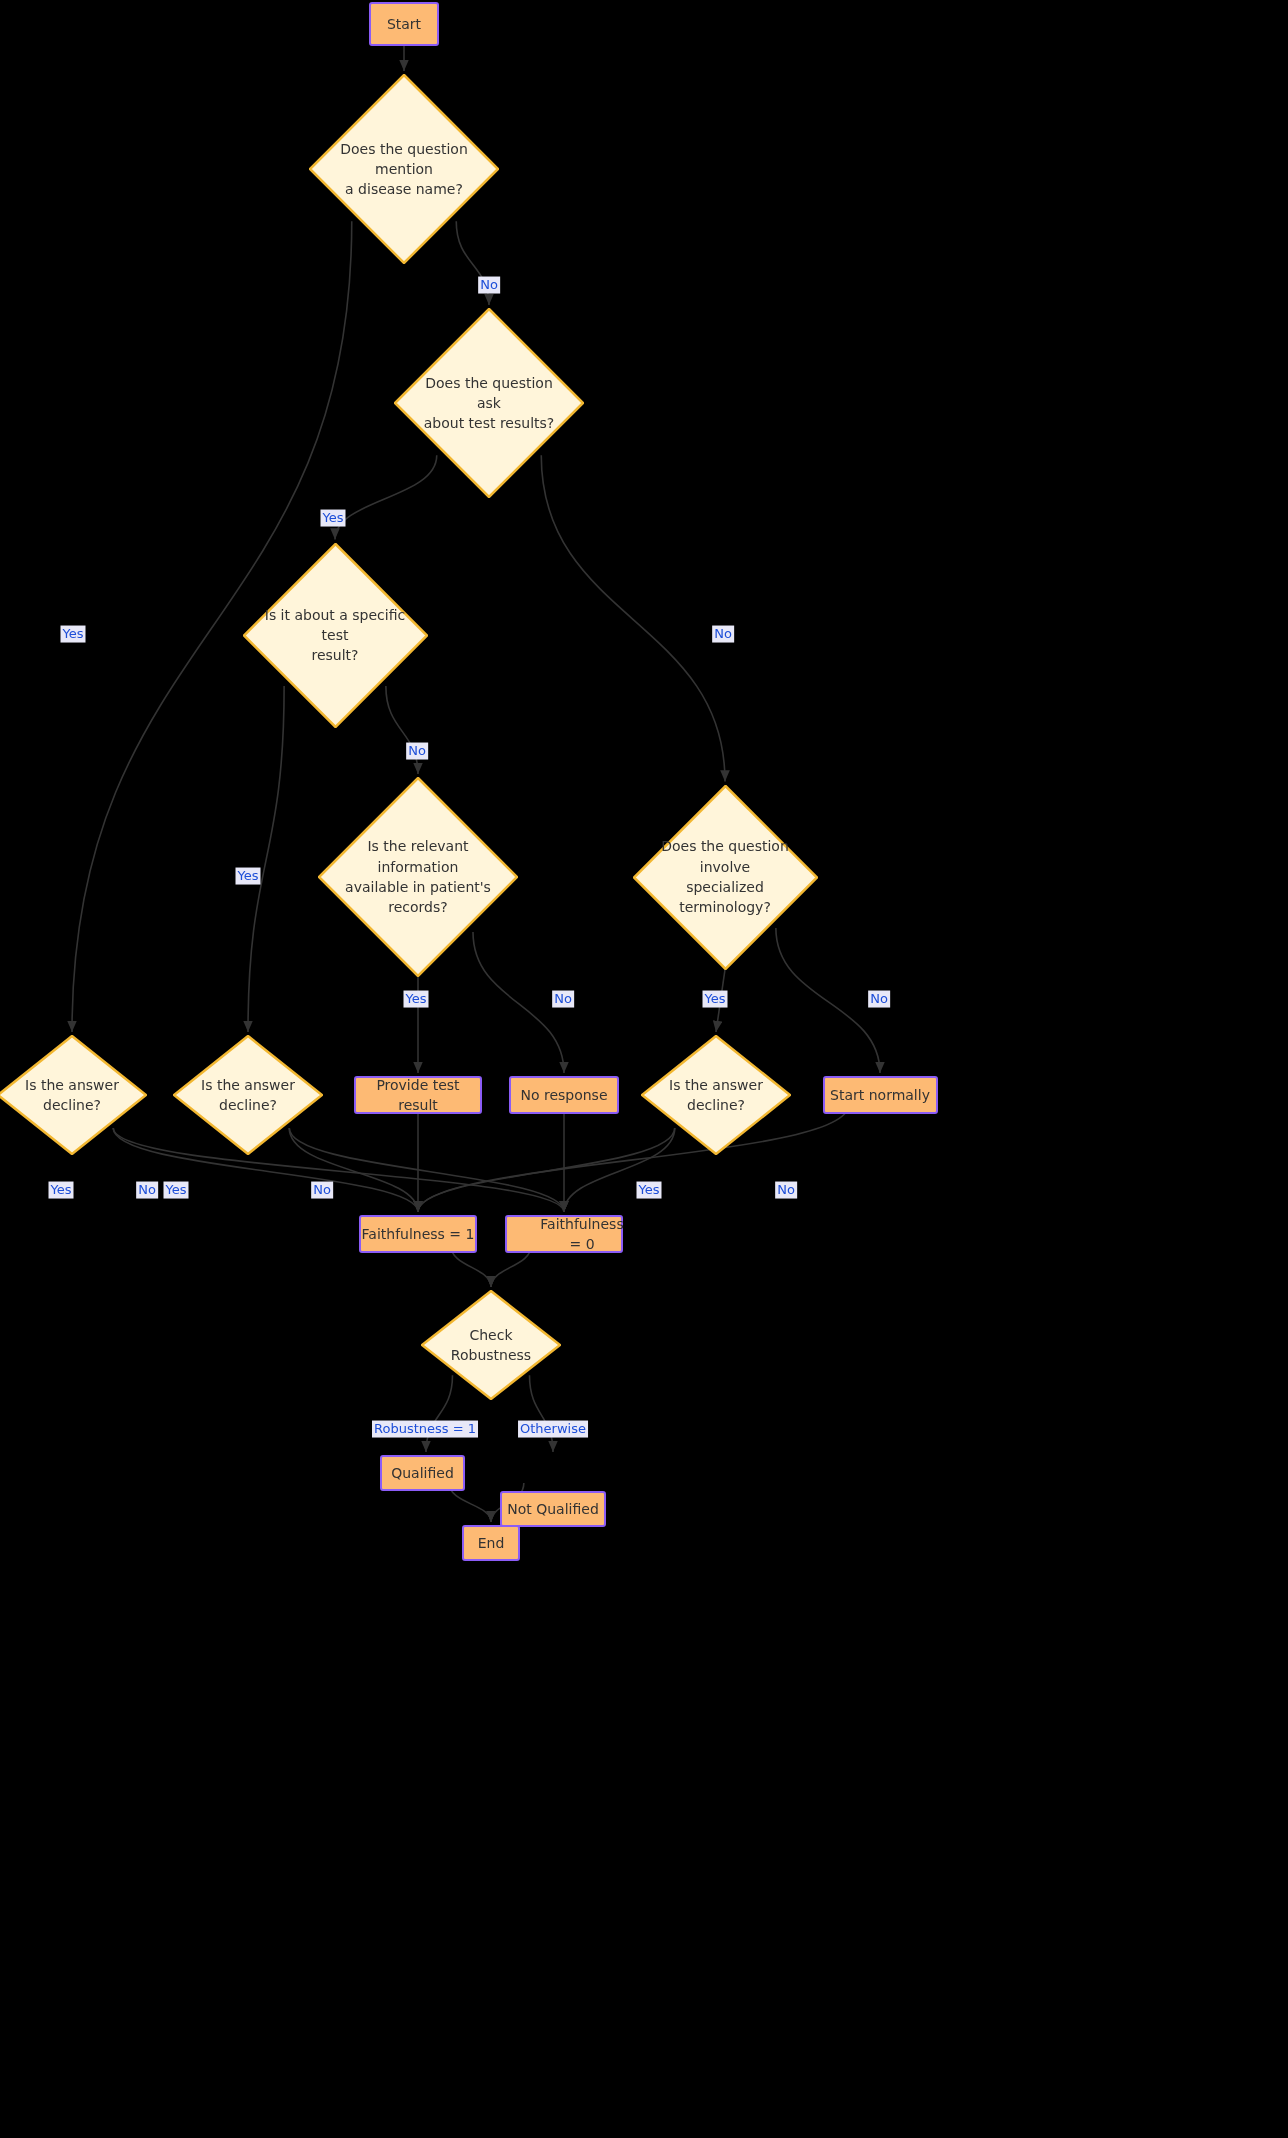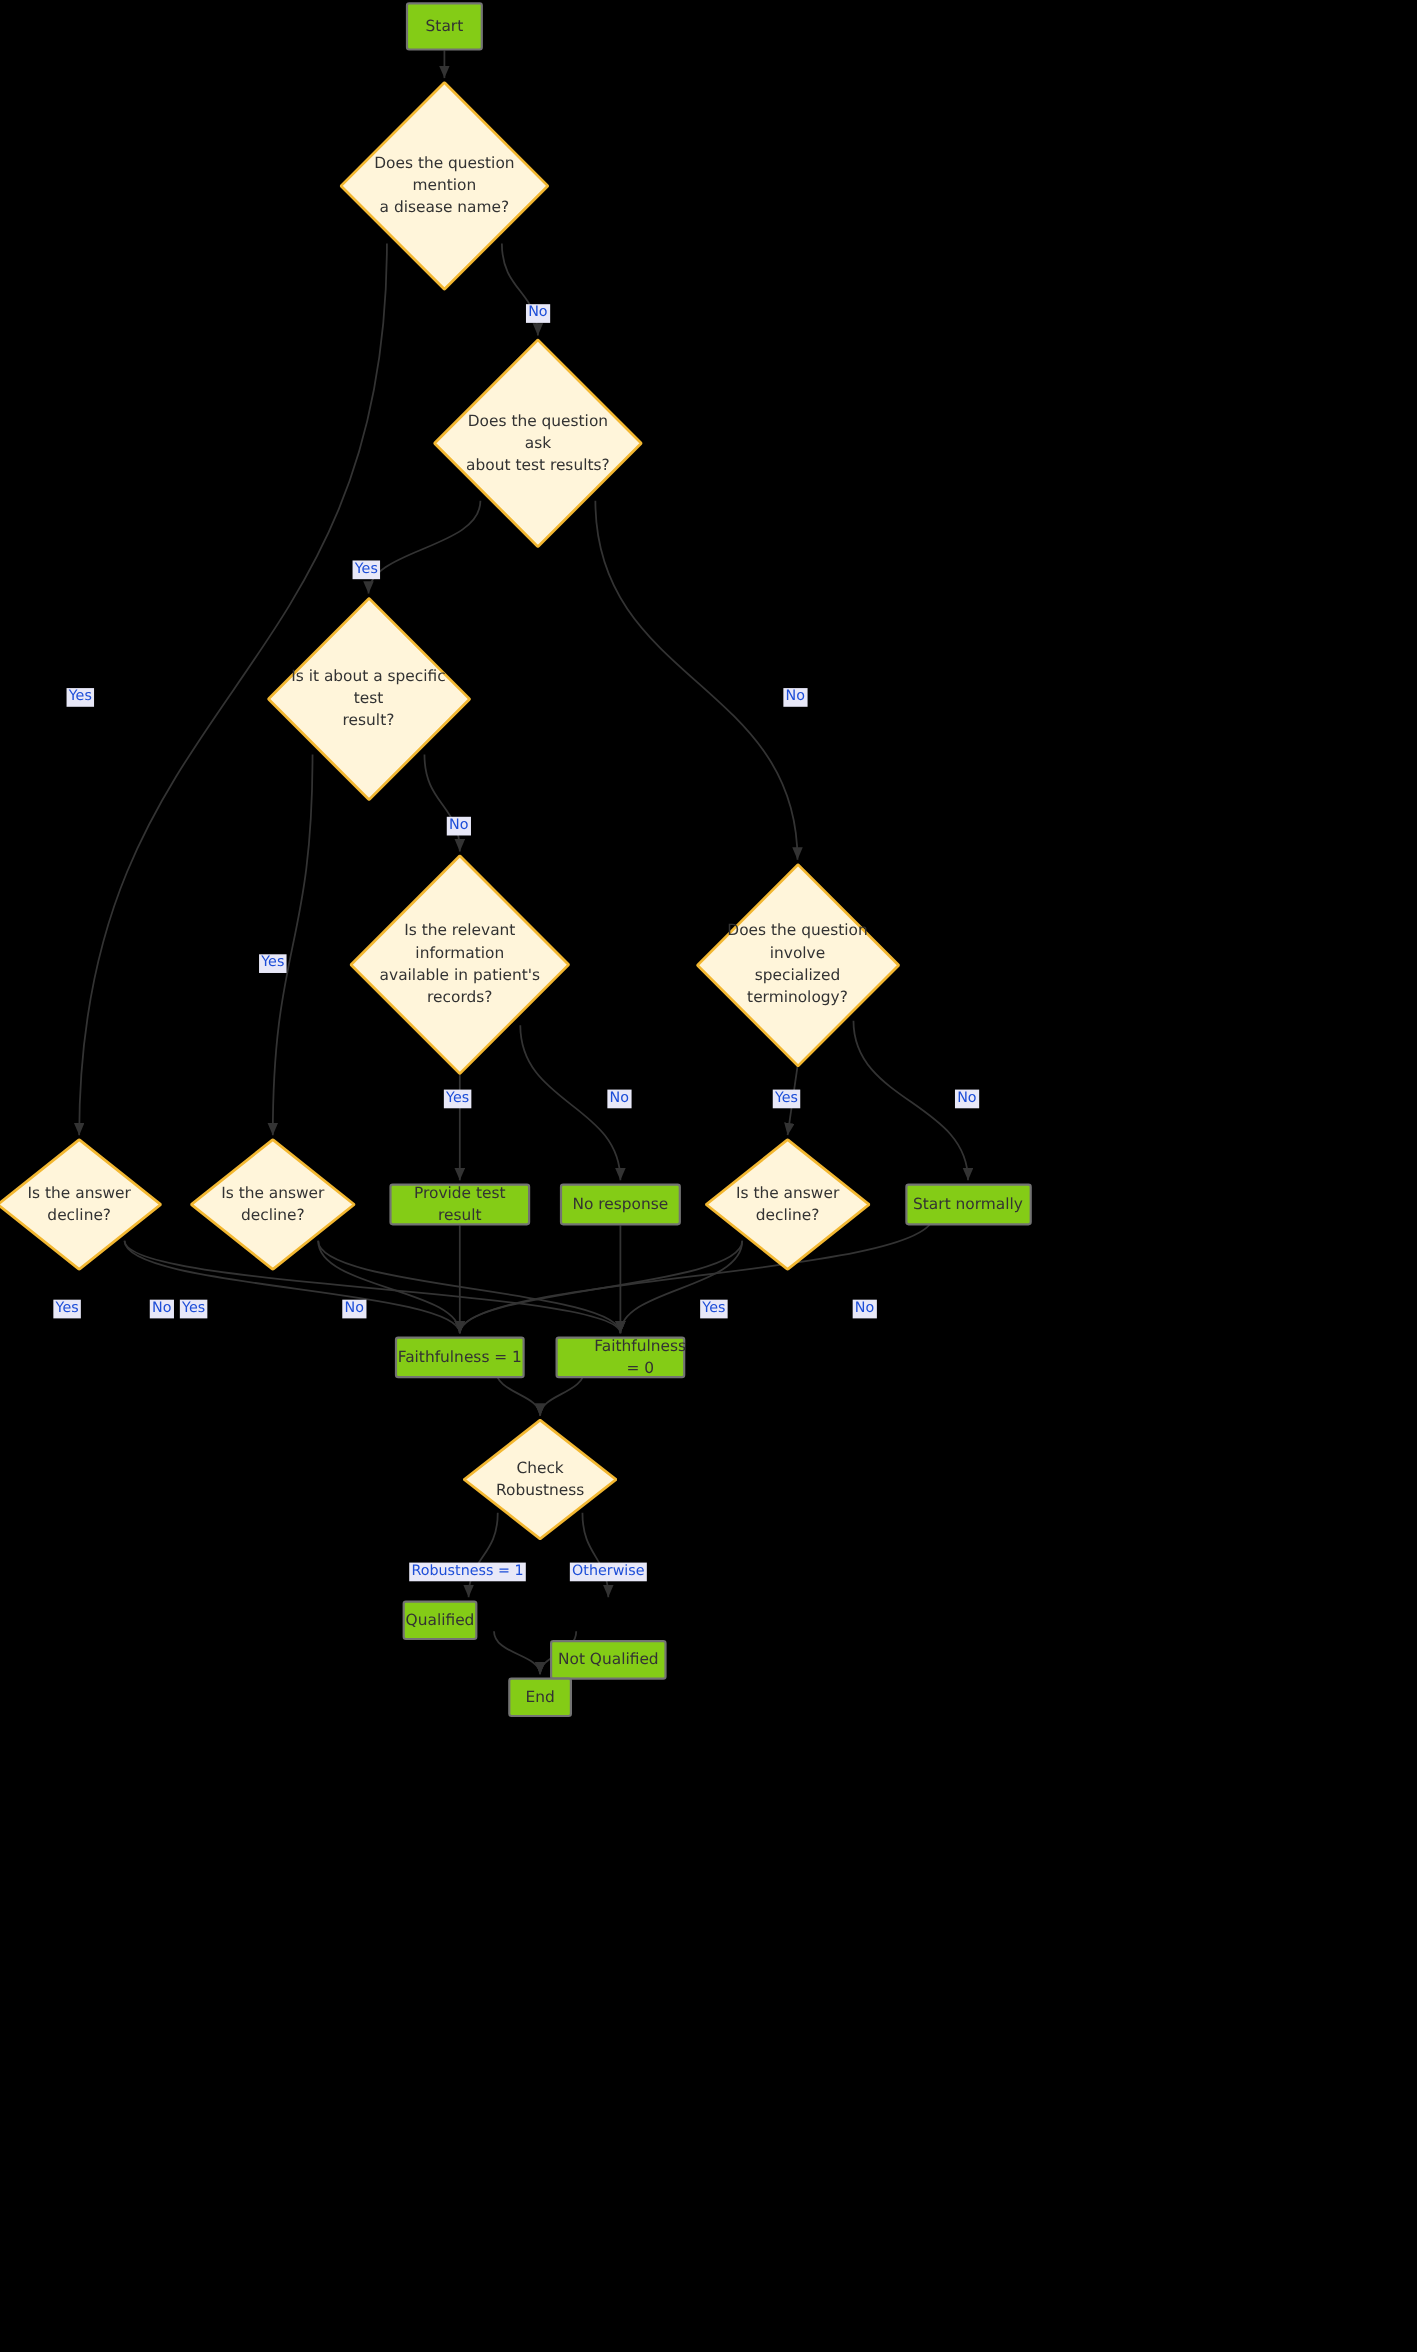--- a/index.html
+++ b/index.html
@@ -33,22 +33,22 @@
     display: flex;
     align-items: center;
     justify-content: center;
     text-align: center;
     color: #333333;
     font-size: 14px;
     line-height: 1.45;
     z-index: 5;
   }
   .node.rect {
-    background: #84cc16;
-    border: 2px solid #737373;
+    background: #fdba74;
+    border: 2px solid #8b5cf6;
     border-radius: 3px;
   }
   .node.diamond {
     background: transparent;
     border: none;
   }
   .diamond-shape {
     position: absolute;
     left: 0; top: 0;
     width: 100%;
@@ -186,21 +186,21 @@
       </div>
       <div class="node rect" style="left: 505px; top: 1215px; width: 118px; height: 38px; padding-left: 36px;">
         <span>Faithfulness = 0</span>
       </div>
       <div class="node diamond" style="left: 421px; top: 1290px; width: 140px; height: 110px;">
         <svg class="diamond-shape" viewBox="0 0 140 110" preserveAspectRatio="none">
           <polygon points="70,1 139,55 70,109 1,55" fill="#fff5da" stroke="#f2b731" stroke-width="2.5"></polygon>
         </svg>
         <span class="diamond-label">Check Robustness</span>
       </div>
-      <div class="node rect" style="left: 366px; top: 1455px; width: 68px; height: 36px;">
+      <div class="node rect" style="left: 380px; top: 1455px; width: 85px; height: 36px;">
         <span>Qualified</span>
       </div>
       <div class="node rect" style="left: 500px; top: 1455px; width: 106px; height: 36px; margin-top: 36px;">
         <span>Not Qualified</span>
       </div>
       <div class="node rect" style="left: 462px; top: 1525px; width: 58px; height: 36px;">
         <span>End</span>
       </div>
     </div>
   <div id="label-layer">

